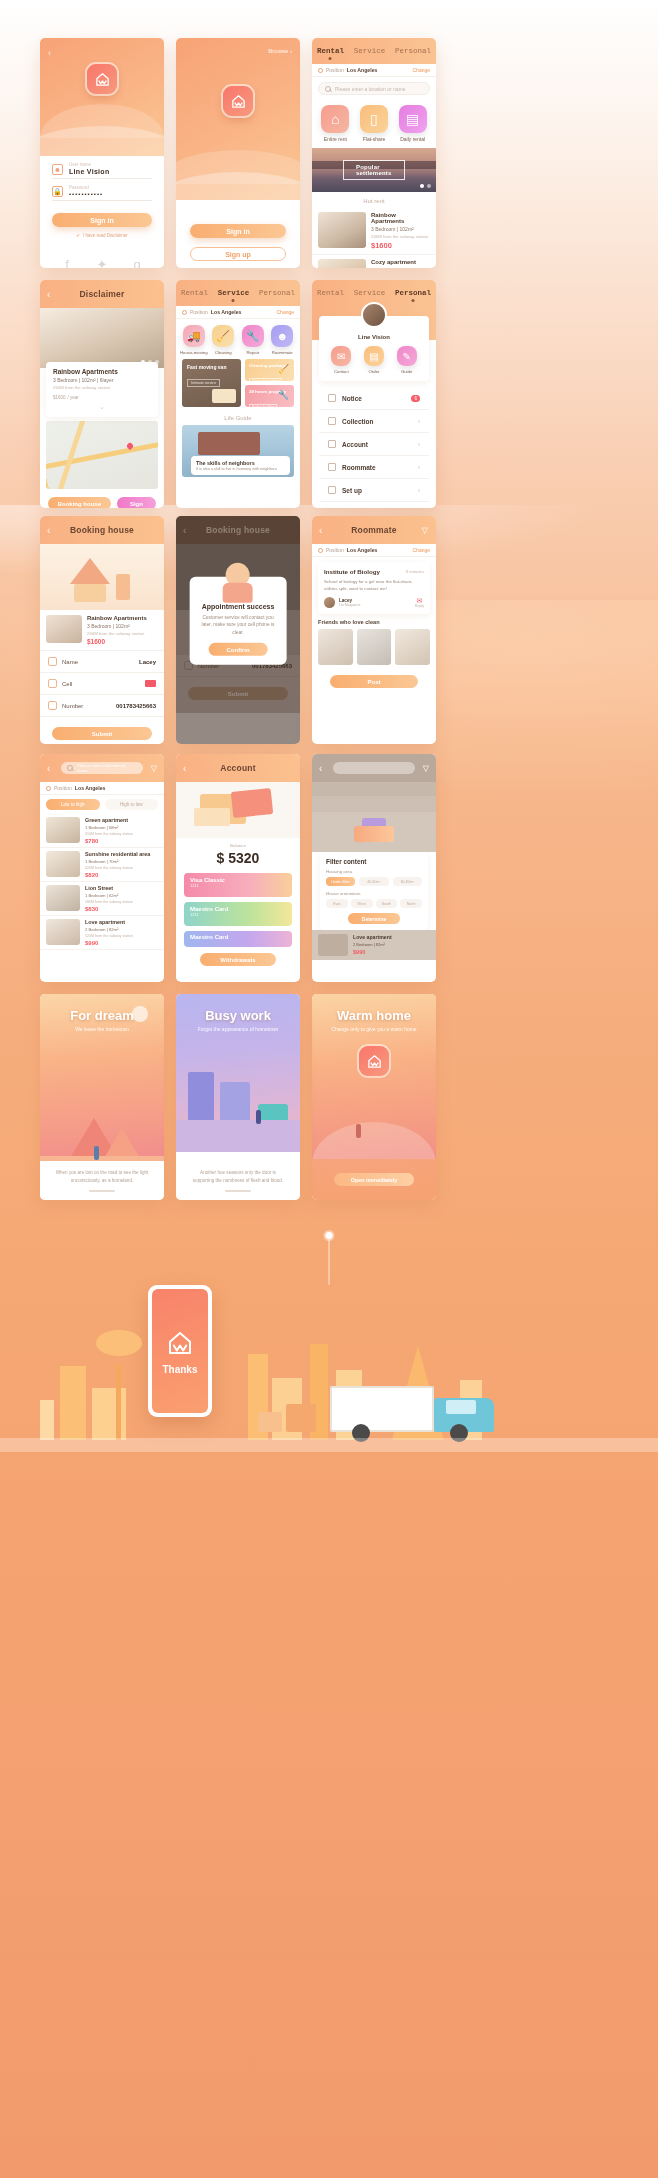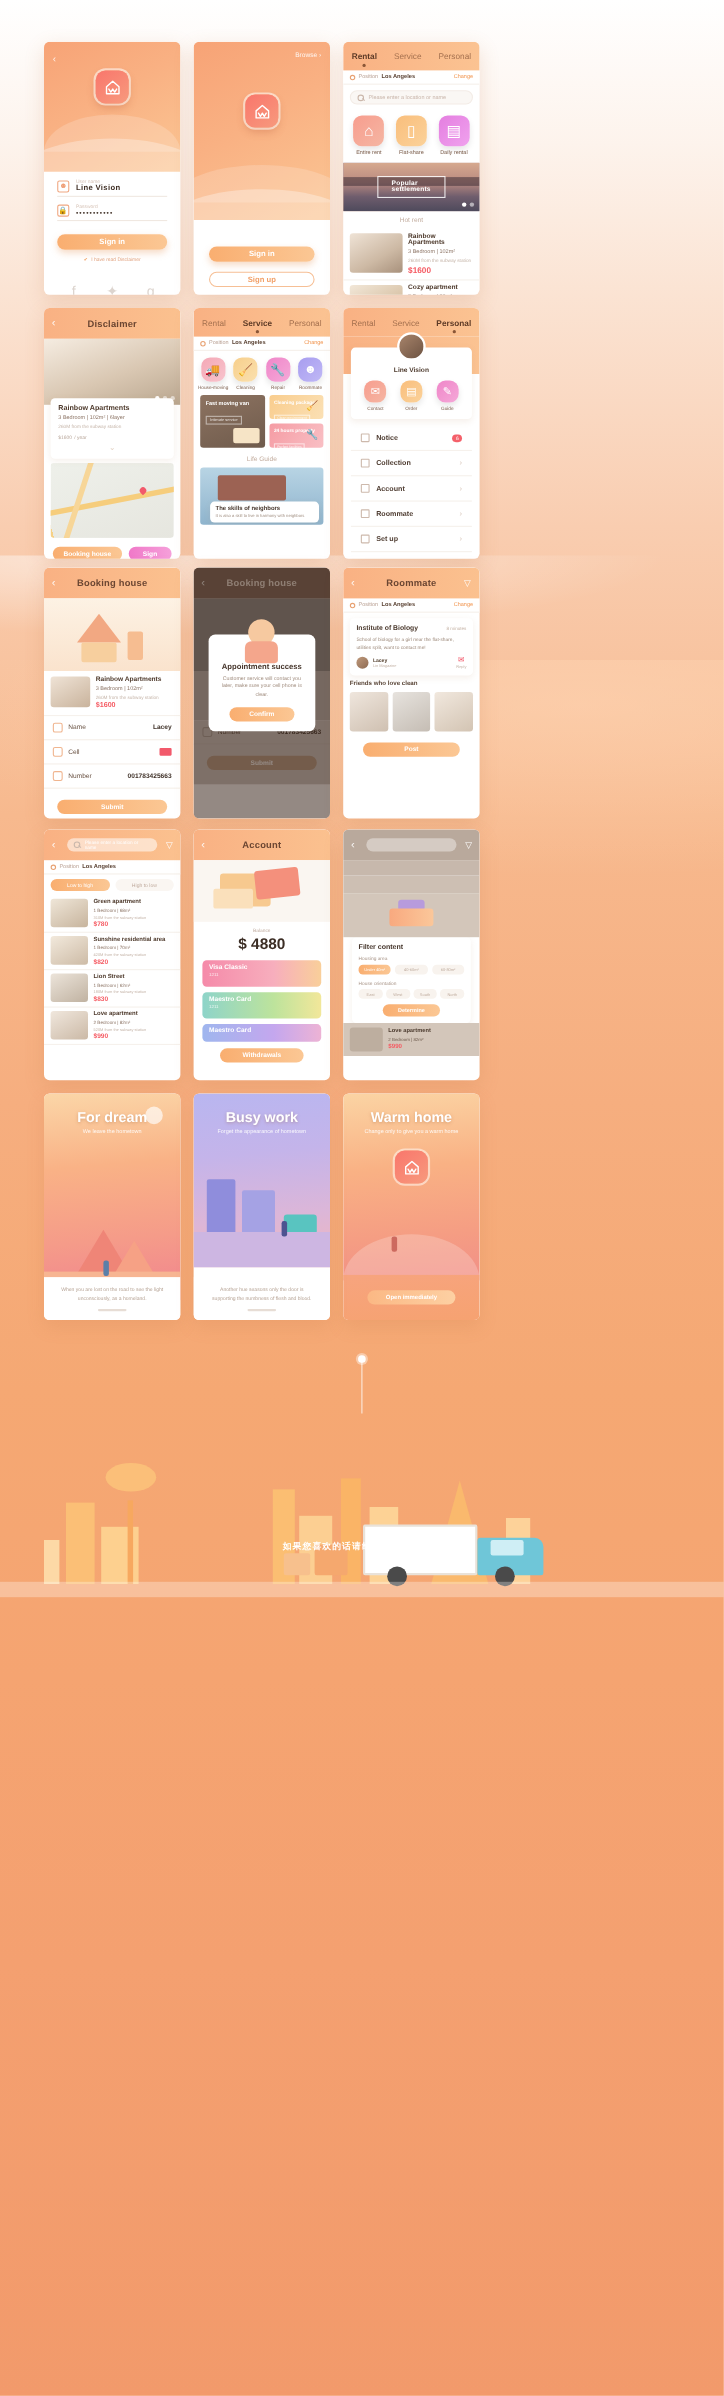--- a/index.html
+++ b/index.html
@@ -26,21 +26,21 @@
   .scr-head {
     height:28px; background:linear-gradient(90deg,#f9b183,#fbc18f);
     display:flex; align-items:center; justify-content:center; position:relative;
   }
   .scr-head .back { position:absolute; left:7px; top:50%; transform:translateY(-50%);
     color:#fff; font-size:10px; opacity:.9; }
   .scr-title { font-size:8.5px; font-weight:bold; color:#6b4632; letter-spacing:.2px; }
 
   .tabbar { height:26px; background:linear-gradient(90deg,#f9b183,#fbc392);
      display:flex; align-items:center; justify-content:space-around; position:relative;}
-  .tabbar .tab { font-size:7.5px; color:#a5714f; position:relative; padding:2px 3px;}
+  .tabbar .tab { font-size:7.5px; color:#a5714f; position:relative; padding:2px 3px;font-family:Liberation Mono, monospace;}
   .tabbar .tab.active { color:#5d3a26; font-weight:bold; }
   .tabbar .tab.active::after { content:''; position:absolute; bottom:-3px; left:50%;
      transform:translateX(-50%); width:3px;height:3px;border-radius:50%;background:#8a5636;}
 
   .posbar { height:13px; background:#fff; display:flex; align-items:center;
      padding:0 6px; font-size:5px; color:#b9a093; justify-content:space-between;
      border-bottom:1px solid #f6f0ea;}
   .posbar .left{display:flex;align-items:center;gap:3px;}
   .posbar .pin{width:5px;height:5px;border:1px solid #e8a273;border-radius:50%;}
   .posbar b{color:#5b4334;font-size:5.2px;}
@@ -629,21 +629,21 @@
       <span class="back">‹</span>
       <span class="scr-title">Account</span>
     </div>
     <div style="height:56px;background:#faf6f1;position:relative;">
       <div style="position:absolute;left:24px;top:12px;width:46px;height:30px;background:#f7c98f;border-radius:3px;"></div>
       <div style="position:absolute;left:56px;top:8px;width:40px;height:26px;background:#f4907c;border-radius:3px;transform:rotate(-6deg);"></div>
       <div style="position:absolute;left:18px;top:26px;width:36px;height:18px;background:#fae0bb;border-radius:2px;"></div>
     </div>
     <div style="text-align:center;padding:5px 0 2px;">
       <div style="font-size:4.4px;color:#c0ab9e;">Balance</div>
-      <div style="font-size:14px;font-weight:bold;color:#3b2d24;margin-top:2px;">$ 4880</div>
+      <div style="font-size:14px;font-weight:bold;color:#3b2d24;margin-top:2px;">$ 5320</div>
     </div>
     <div style="margin:5px 8px 0;height:24px;border-radius:4px;background:linear-gradient(90deg,#f58aa9,#f7aebd 60%,#f9cf9a);padding:4px 6px;">
       <div style="font-size:6px;font-weight:bold;color:#fff;">Visa Classic</div>
       <div style="font-size:4px;color:rgba(255,255,255,.85);">1211</div>
     </div>
     <div style="margin:5px 8px 0;height:24px;border-radius:4px;background:linear-gradient(90deg,#8ed4c9,#bde39c 60%,#f2e79a);padding:4px 6px;">
       <div style="font-size:6px;font-weight:bold;color:#fff;">Maestro Card</div>
       <div style="font-size:4px;color:rgba(255,255,255,.85);">1211</div>
     </div>
     <div style="margin:5px 8px 0;height:16px;border-radius:4px;background:linear-gradient(90deg,#9fb6ee,#c4a7ee 60%,#edb3d5);padding:3px 6px;">
@@ -741,20 +741,29 @@
     </div>
     <div class="ofoot">
       <div class="oft">Another hue seasons only the door is supporting the numbness of flesh and blood.</div>
       <div class="odash"></div>
     </div>
   </div>
 
   <div class="pinmark"></div>
   <div class="pinstem"></div>
 
+  <div class="phone-mock">
+    <div class="inner">
+      <svg width="30" height="30" viewBox="0 0 24 24" fill="none" stroke="#fff" stroke-width="1.6" stroke-linecap="round" stroke-linejoin="round">
+        <path d="M4 11 L12 4 L20 11 V20 H4 Z"></path>
+          <path d="M7 14 l2.5 4 L12 14 l2.5 4 L17 14"></path>
+      </svg>
+      <div class="thanks">Thanks</div>
+    </div>
+  </div>
 
   <div style="position:absolute;left:0;top:1300px;width:658px;height:140px;">
     <div style="position:absolute;left:60px;bottom:0;width:26px;height:74px;background:#fbbf76;"></div>
     <div style="position:absolute;left:92px;bottom:0;width:34px;height:52px;background:#fdd08f;"></div>
     <div style="position:absolute;left:248px;bottom:0;width:20px;height:86px;background:#fbbe72;"></div>
     <div style="position:absolute;left:272px;bottom:0;width:30px;height:62px;background:#fccf92;"></div>
     <div style="position:absolute;left:310px;bottom:0;width:18px;height:96px;background:#fab466;"></div>
     <div style="position:absolute;left:336px;bottom:0;width:26px;height:70px;background:#fdd295;"></div>
     <div style="position:absolute;left:392px;bottom:0;width:0;height:0;border-left:26px solid transparent;border-right:26px solid transparent;border-bottom:94px solid #fab96d;"></div>
     <div style="position:absolute;left:460px;bottom:0;width:22px;height:60px;background:#fdd299;"></div>
@@ -769,16 +778,15 @@
     <div style="position:absolute;left:120px;bottom:2px;width:18px;height:18px;border-radius:50%;background:#4a4a4a;"></div>
     <div style="position:absolute;left:-44px;bottom:12px;width:30px;height:28px;background:#f5a86e;border-radius:2px;"></div>
     <div style="position:absolute;left:-72px;bottom:12px;width:24px;height:20px;background:#f7c08d;border-radius:2px;"></div>
   </div>
 
   <div style="position:absolute;left:96px;top:1330px;width:48px;height:110px;">
     <div style="position:absolute;left:20px;bottom:0;width:5px;height:76px;background:#f7a85f;"></div>
     <div style="position:absolute;left:0;top:0;width:46px;height:26px;border-radius:50%;background:#fbbf79;"></div>
   </div>
 
-  <div class="tagline">如果您喜欢的话请给了我一个设计师</div>
 
   <div style="position:absolute;left:0;top:1438px;width:658px;height:14px;background:rgba(255,255,255,.30);"></div>
 </div>
 
 </body></html>

